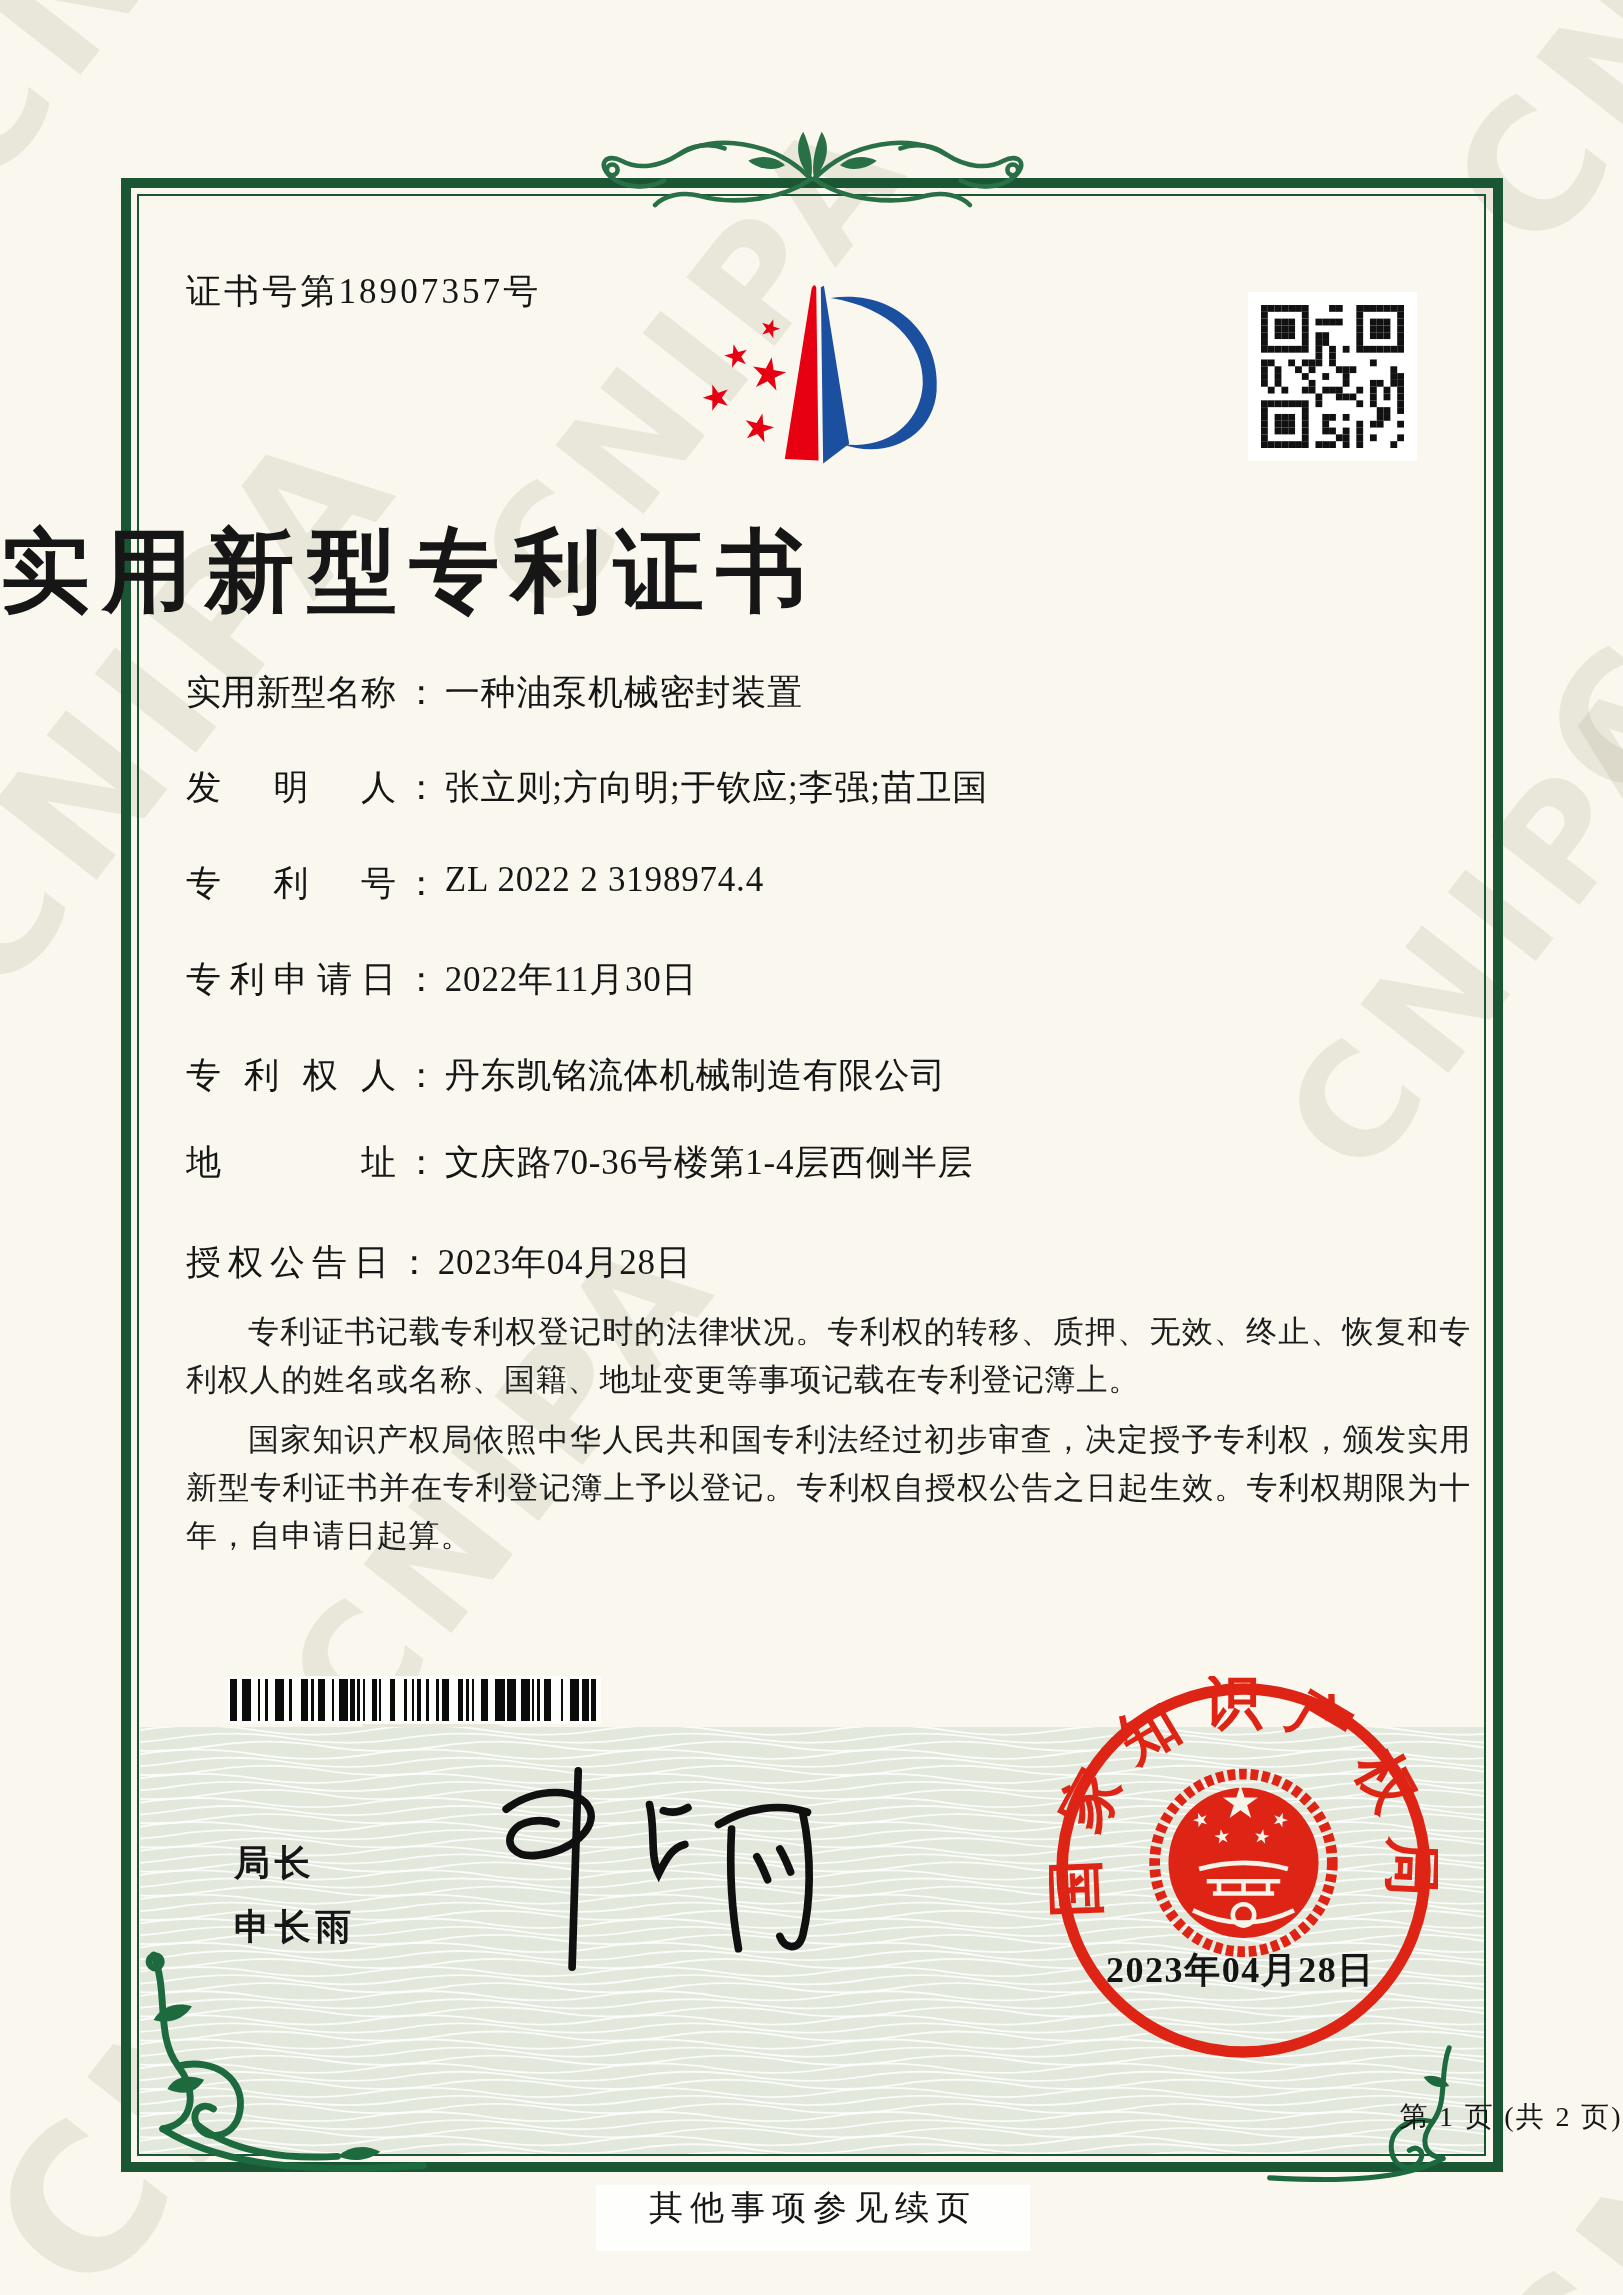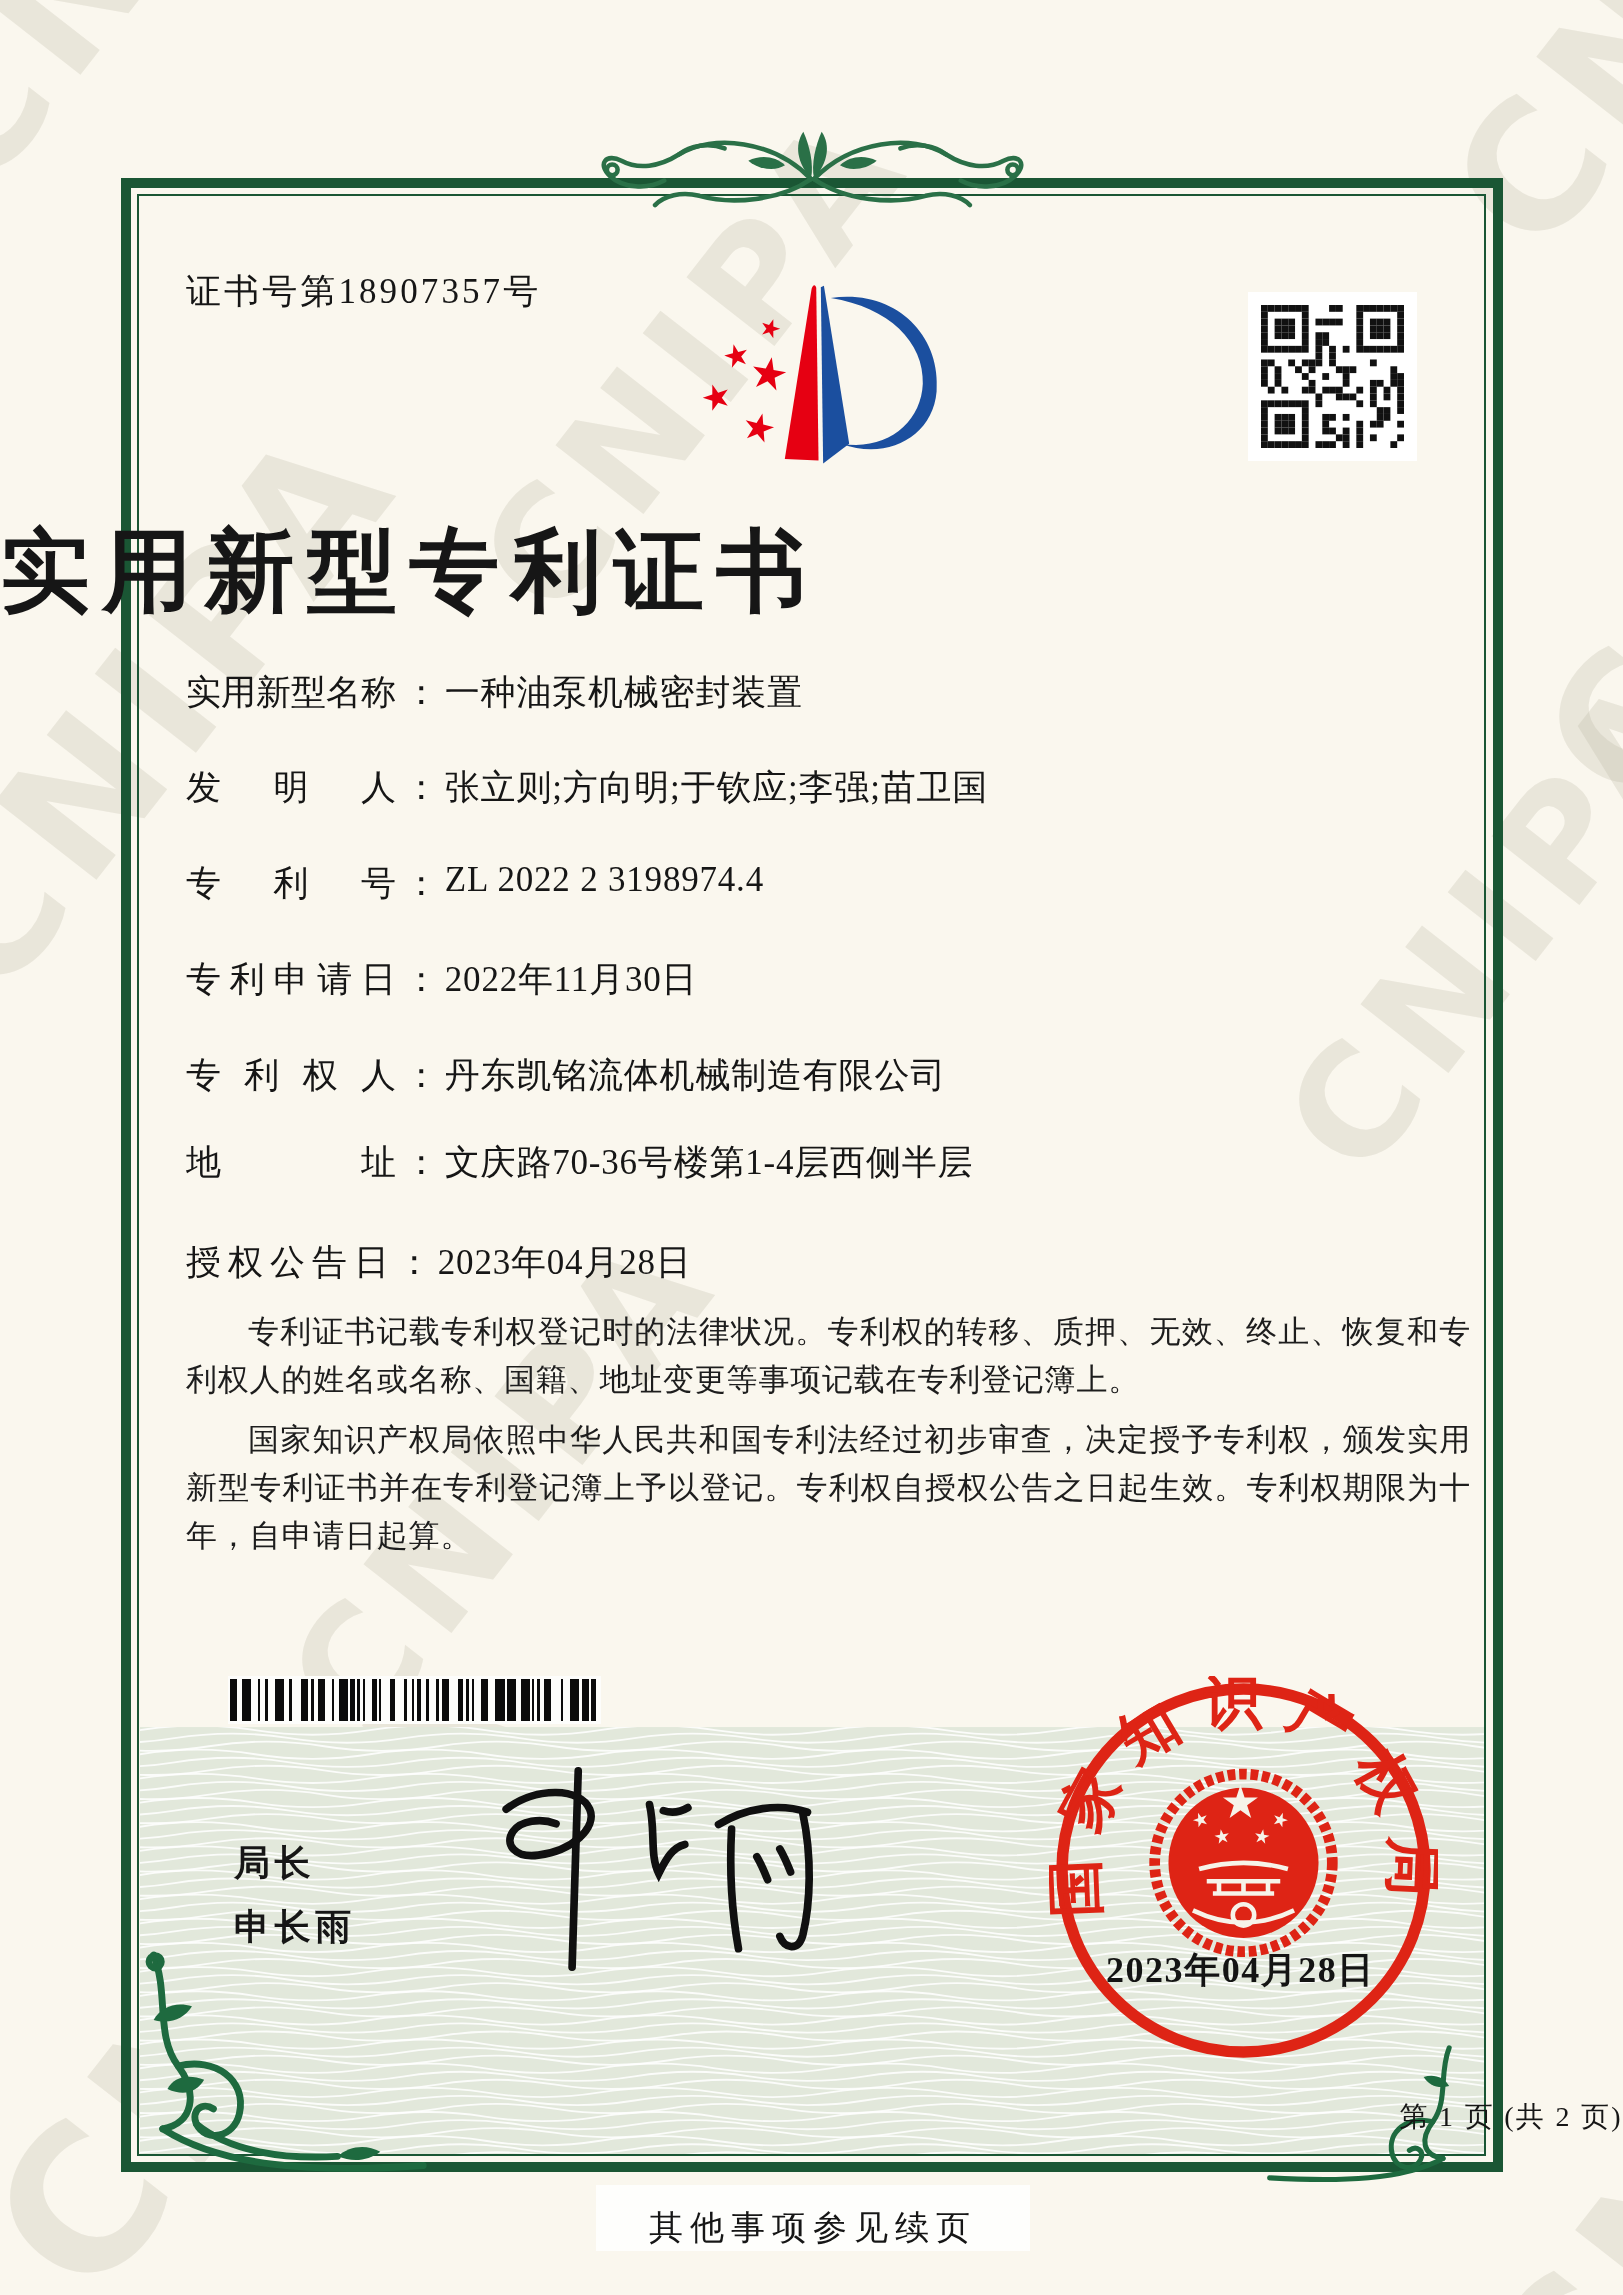--- a/index.html
+++ b/index.html
@@ -41,21 +41,21 @@
   .sig-label{left:234px;font-size:36px;font-weight:700;z-index:5;
              font-family:"Liberation Sans","DejaVu Sans",sans-serif;letter-spacing:4.6px;}
   #sig-title{top:1839px;}
   #sig-name{top:1903px;}
   #signature{left:349px;top:1763px;z-index:6;}
   
   #seal{left:1049px;top:1676px;z-index:6;}
   
   #page-num{left:0;right:0;top:2098px;text-align:right;font-size:28px;letter-spacing:2.3px;z-index:5;}
   #footer-note{left:596px;top:2185px;width:434px;height:66px;background:#FEFEFC;z-index:5;
-               display:flex;align-items:flex-end;justify-content:center;font-size:34px;letter-spacing:7px;}
+               display:flex;align-items:flex-start;justify-content:center;font-size:34px;letter-spacing:7px;}
 </style>
 </head>
 <body>
 
 <div id="page">
 
   <span class="wm" style="left:-146px;top:100px">CNIPA</span>
   <span class="wm" style="left:1411px;top:161px">CNIPA</span>
   <span class="wm" style="left:445px;top:537px;font-size:153px">CNIPA</span>
   <span class="wm" style="left:-130px;top:905px">CNIPA</span>

